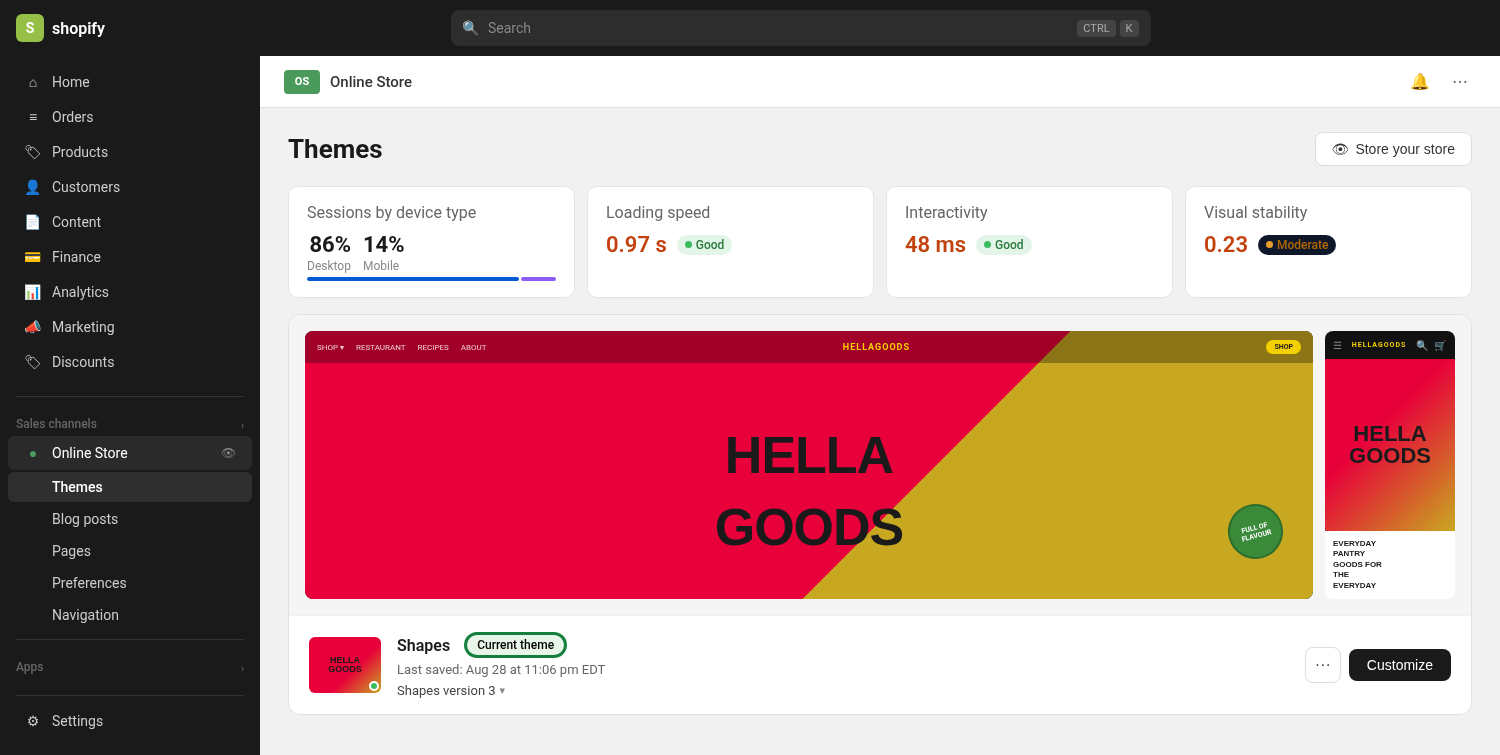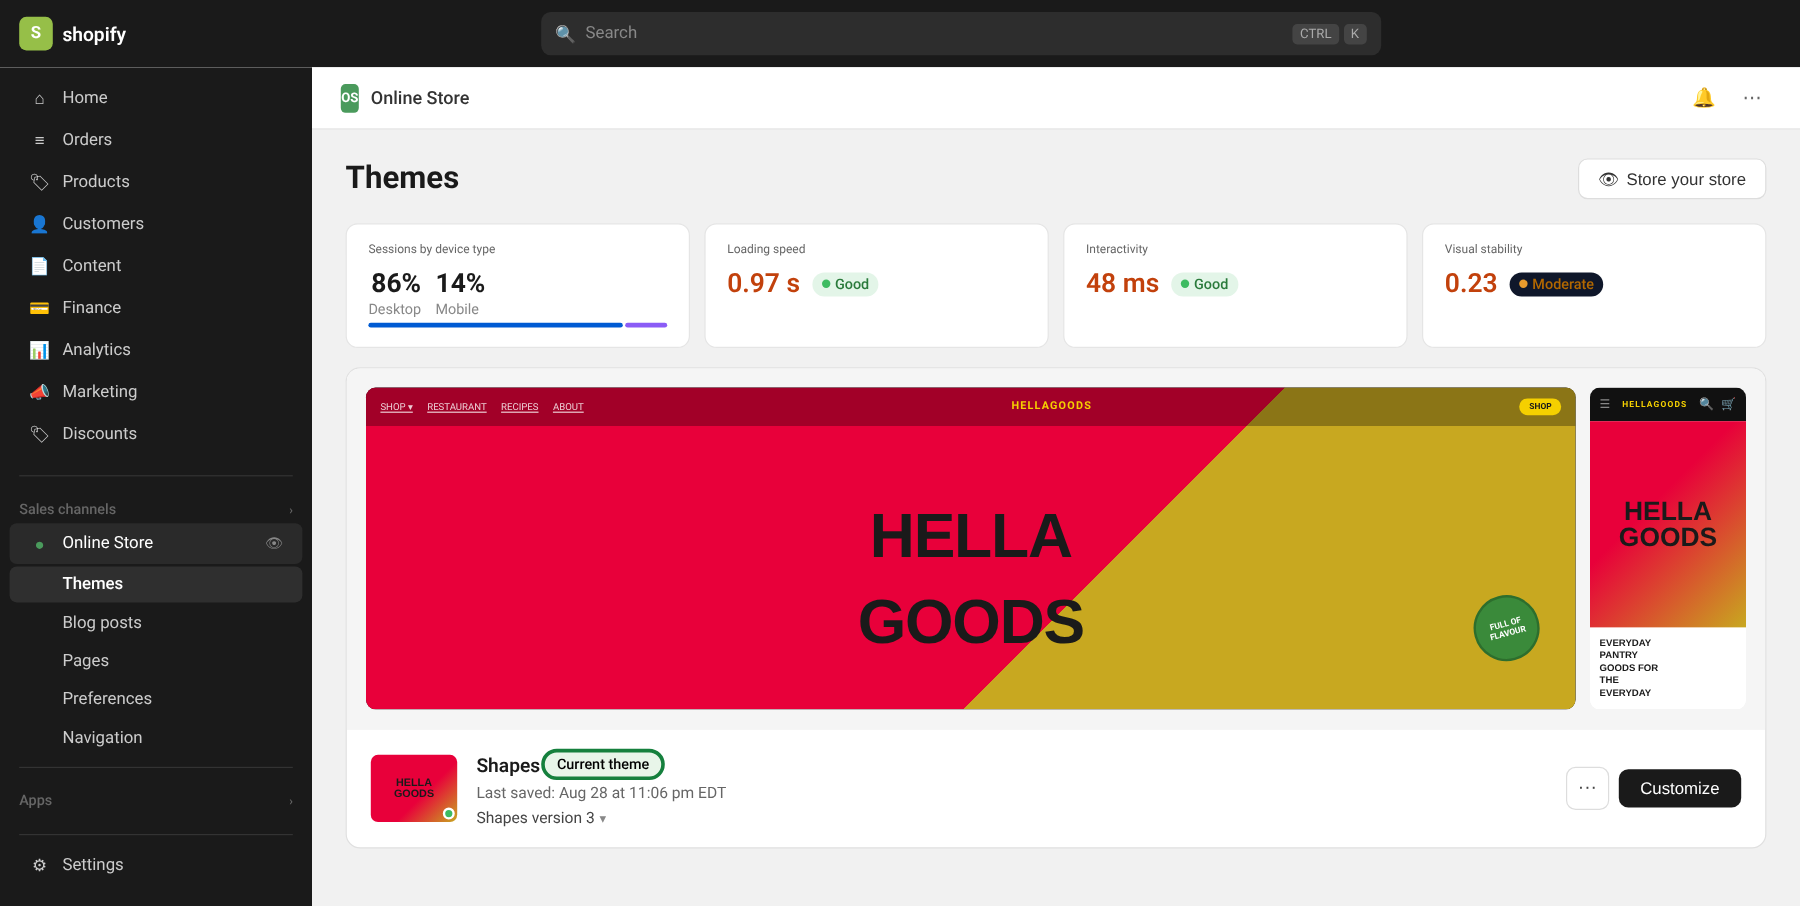--- a/index.html
+++ b/index.html
@@ -151,21 +151,21 @@
     .page-header-bar {
       background: #fff;
       border-bottom: 1px solid #e0e0e0;
       padding: 0 24px;
       height: 52px;
       display: flex;
       align-items: center;
       gap: 10px;
     }
     .channel-icon {
-      width: 15px;
+      width: 36px;
       height: 24px;
       background: #4a9a5c;
       border-radius: 4px;
       display: flex;
       align-items: center;
       justify-content: center;
       color: #fff;
       font-size: 11px;
       font-weight: bold;
     }
@@ -230,21 +230,21 @@
       gap: 12px;
       margin-bottom: 16px;
     }
     .metric-card {
       background: #fff;
       border-radius: 10px;
       padding: 16px 18px;
       border: 1px solid #e5e5e5;
     }
     .metric-label {
-      font-size: 10px;
+      font-size: 16px;
       color: #666;
       margin-bottom: 10px;
     }
     .metric-value-row {
       display: flex;
       align-items: center;
       gap: 10px;
     }
     .metric-value {
       font-size: 22px;
@@ -348,21 +348,20 @@
       background: rgba(0,0,0,0.3);
       display: flex;
       align-items: center;
       padding: 0 12px;
       gap: 12px;
     }
     .preview-nav-item {
       color: rgba(255,255,255,0.8);
       font-size: 8px;
       cursor: pointer;
-      text-decoration: underline;
     }
     .preview-logo-text {
       color: #f5d000;
       font-size: 9px;
       font-weight: bold;
       margin-left: auto;
       margin-right: auto;
       letter-spacing: 1px;
     }
     .preview-shop-btn {
@@ -496,21 +495,21 @@
     }
     .theme-thumb-wrapper {
       position: relative;
     }
     .theme-details {
       flex: 1;
     }
     .theme-name-row {
       display: flex;
       align-items: center;
-      gap: 1px;
+      gap: 14px;
       margin-bottom: 4px;
     }
     .theme-name {
       font-size: 16px;
       font-weight: 600;
       color: #1a1a1a;
     }
     .current-theme-badge {
       background: #e8f5e9;
       color: #000000;

